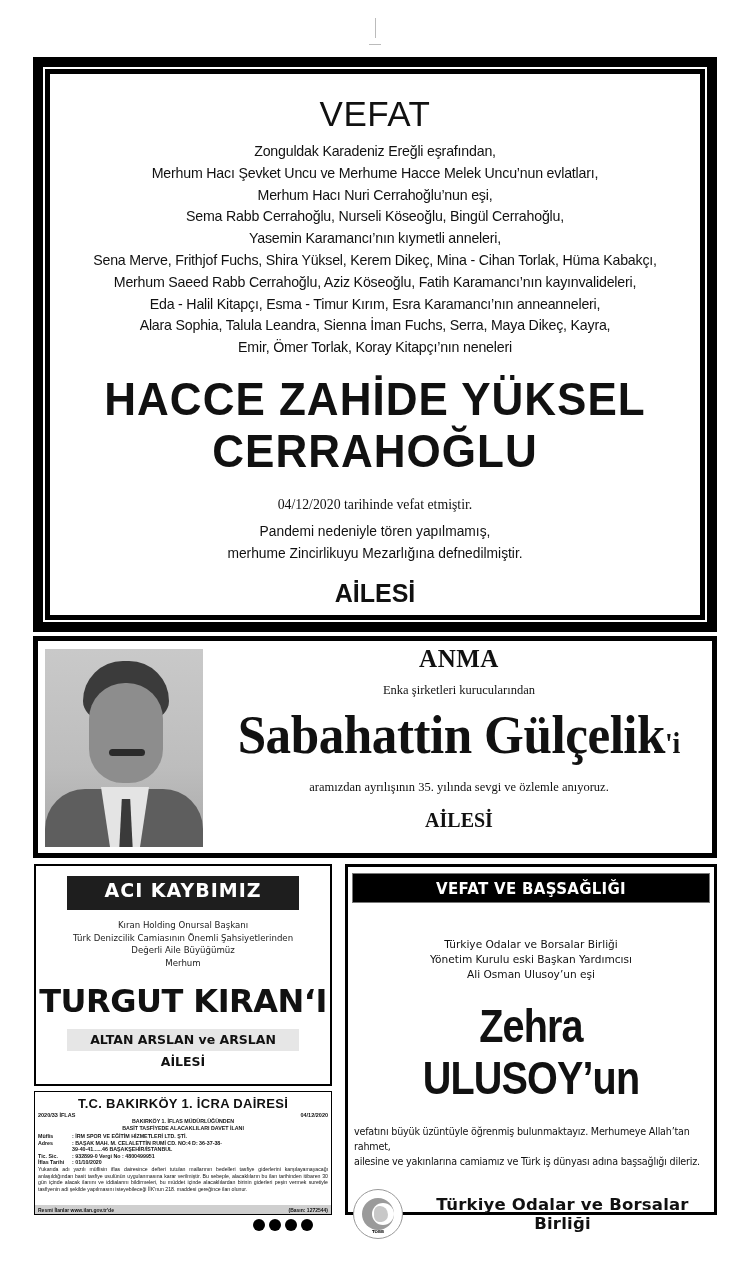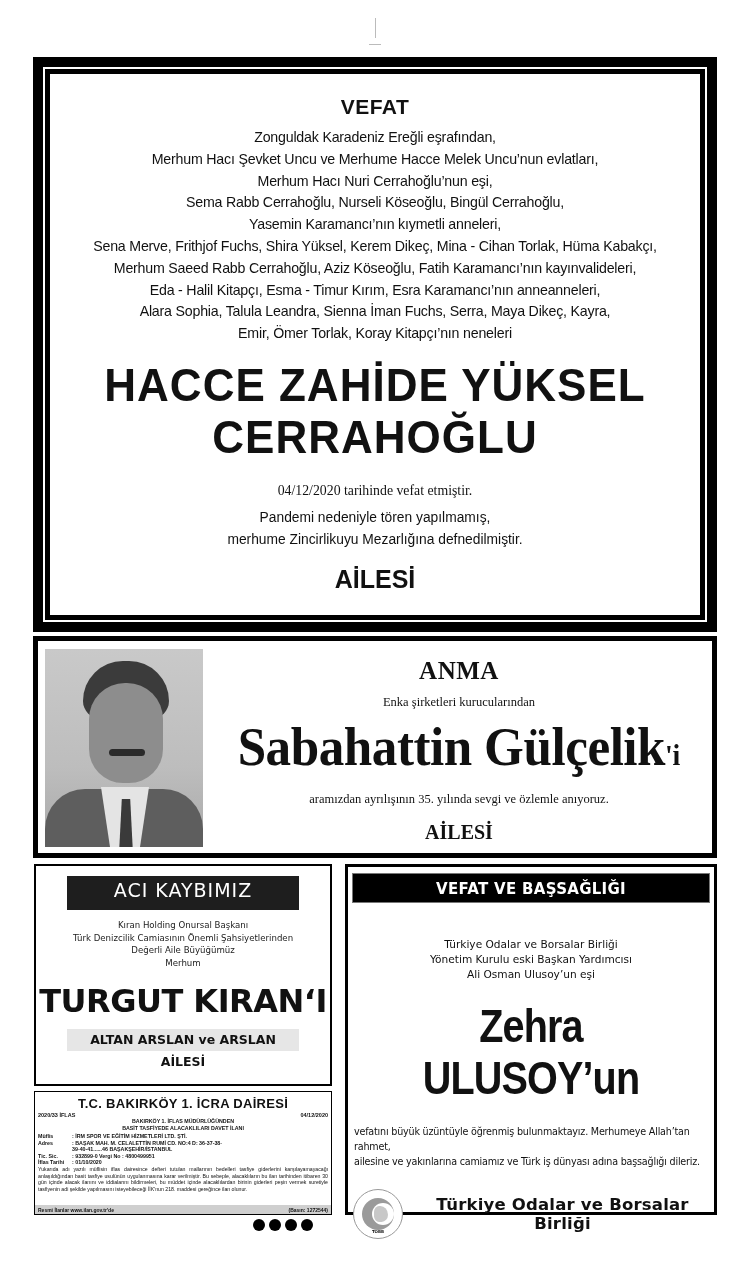--- a/index.html
+++ b/index.html
@@ -17,21 +17,21 @@
   #vefat-box .ring {
     width: 100%; height: 100%; background: #fff; padding: 2px;
   }
   #vefat-box .ring2 {
     width: 100%; height: 100%; background: #000; padding: 5px;
   }
   #vefat-box .inner {
     width: 100%; height: 100%; background: #fff; text-align: center;
     padding-top: 22px;
   }
-  .vefat-title { font-weight: 700; font-size: 21px; letter-spacing: 0.5px; line-height: 1; margin-bottom: 10px; }
+  .vefat-title { font-weight: 400; font-size: 35px; letter-spacing: 0.5px; line-height: 1; margin-bottom: 10px; }
   .vefat-line { font-size: 14.2px; line-height: 21.8px; letter-spacing: -0.2px; }
   .vefat-name { font-weight: 900; font-size: 44px; line-height: 52px; letter-spacing: 1px; margin-top: 14px; transform: scaleY(1.05); }
   .vefat-date { font-size: 13.8px; line-height: 20px; margin-top: 18px; font-family: Liberation Serif, serif; }
   .vefat-note { font-size: 13.8px; line-height: 22px; }
   .vefat-note.first { margin-top: 6px; }
   .vefat-sign { font-weight: 700; font-size: 25px; margin-top: 14px; }
 
   
   #anma-box {
     position: absolute; left: 33px; top: 636px; width: 684px; height: 222px;
@@ -43,36 +43,36 @@
     overflow: hidden;
   }
   #anma-photo .hair { position:absolute; left:38px; top:12px; width:86px; height:58px; border-radius:44px 44px 20px 20px; background:#3b3b3b; }
   #anma-photo .face { position:absolute; left:44px; top:34px; width:74px; height:100px; border-radius:36px 36px 34px 34px; background:#8d8d8d; }
   #anma-photo .stache { position:absolute; left:64px; top:100px; width:36px; height:7px; border-radius:4px; background:#2a2a2a; }
   #anma-photo .suit { position:absolute; left:0; top:140px; width:158px; height:70px; background:#5e5e5e; border-radius:40px 40px 0 0; }
   #anma-photo .collar { position:absolute; left:56px; top:138px; width:48px; height:64px; background:#e4e4e4; clip-path: polygon(0 0,100% 0,80% 100%,20% 100%); }
   #anma-photo .tie { position:absolute; left:74px; top:150px; width:14px; height:55px; background:#3a3a3a; clip-path: polygon(20% 0,80% 0,100% 100%,0 100%); }
 
   #anma-text { position: absolute; left: 168px; top: 0; right: 0; text-align: center; font-family: "Liberation Serif", serif; }
-  .anma-title { font-weight: 700; font-size: 25px; margin-top: 16px; letter-spacing: 0.5px; }
+  .anma-title { font-weight: 700; font-size: 25px; margin-top: 4px; letter-spacing: 0.5px; }
   .anma-sub { font-size: 12.5px; margin-top: 10px; }
   .anma-name { font-weight: 700; font-size: 55px; line-height: 58px; margin-top: 8px; letter-spacing: -0.5px; transform: scaleX(0.93); display:inline-block; }
   .anma-name .suffix { font-size: 30px; }
   .anma-desc { font-size: 12.5px; margin-top: 8px; }
   .anma-sign { font-weight: 700; font-size: 20px; margin-top: 14px; }
 
   
   #aci-box {
     position: absolute; left: 34px; top: 864px; width: 298px; height: 222px;
     border: 2px solid #000; background: #fff; text-align: center;
     font-family: "DejaVu Sans", sans-serif;
   }
   .aci-header {
     margin: 10px auto 0; width: 232px; height: 34px; background: #1e1e1e; color: #fff;
-    font-weight: 400; font-size: 19px; line-height: 28px; letter-spacing: 1px;
+    font-weight: 700; font-size: 19px; line-height: 28px; letter-spacing: 1px;
   }
   .aci-line { font-size: 8.6px; line-height: 12.5px; color: #222; }
   .aci-lines { margin-top: 9px; }
   .aci-name { font-weight: 700; font-size: 32px; line-height: 40px; margin-top: 12px; letter-spacing: -0.5px; }
   .aci-lines2 { margin-top: 4px; }
   .aci-sign {
     margin: 8px auto 0; width: 232px; height: 22px; background: #e6e6e6;
     font-weight: 700; font-size: 12.5px; line-height: 22px;
   }
 

